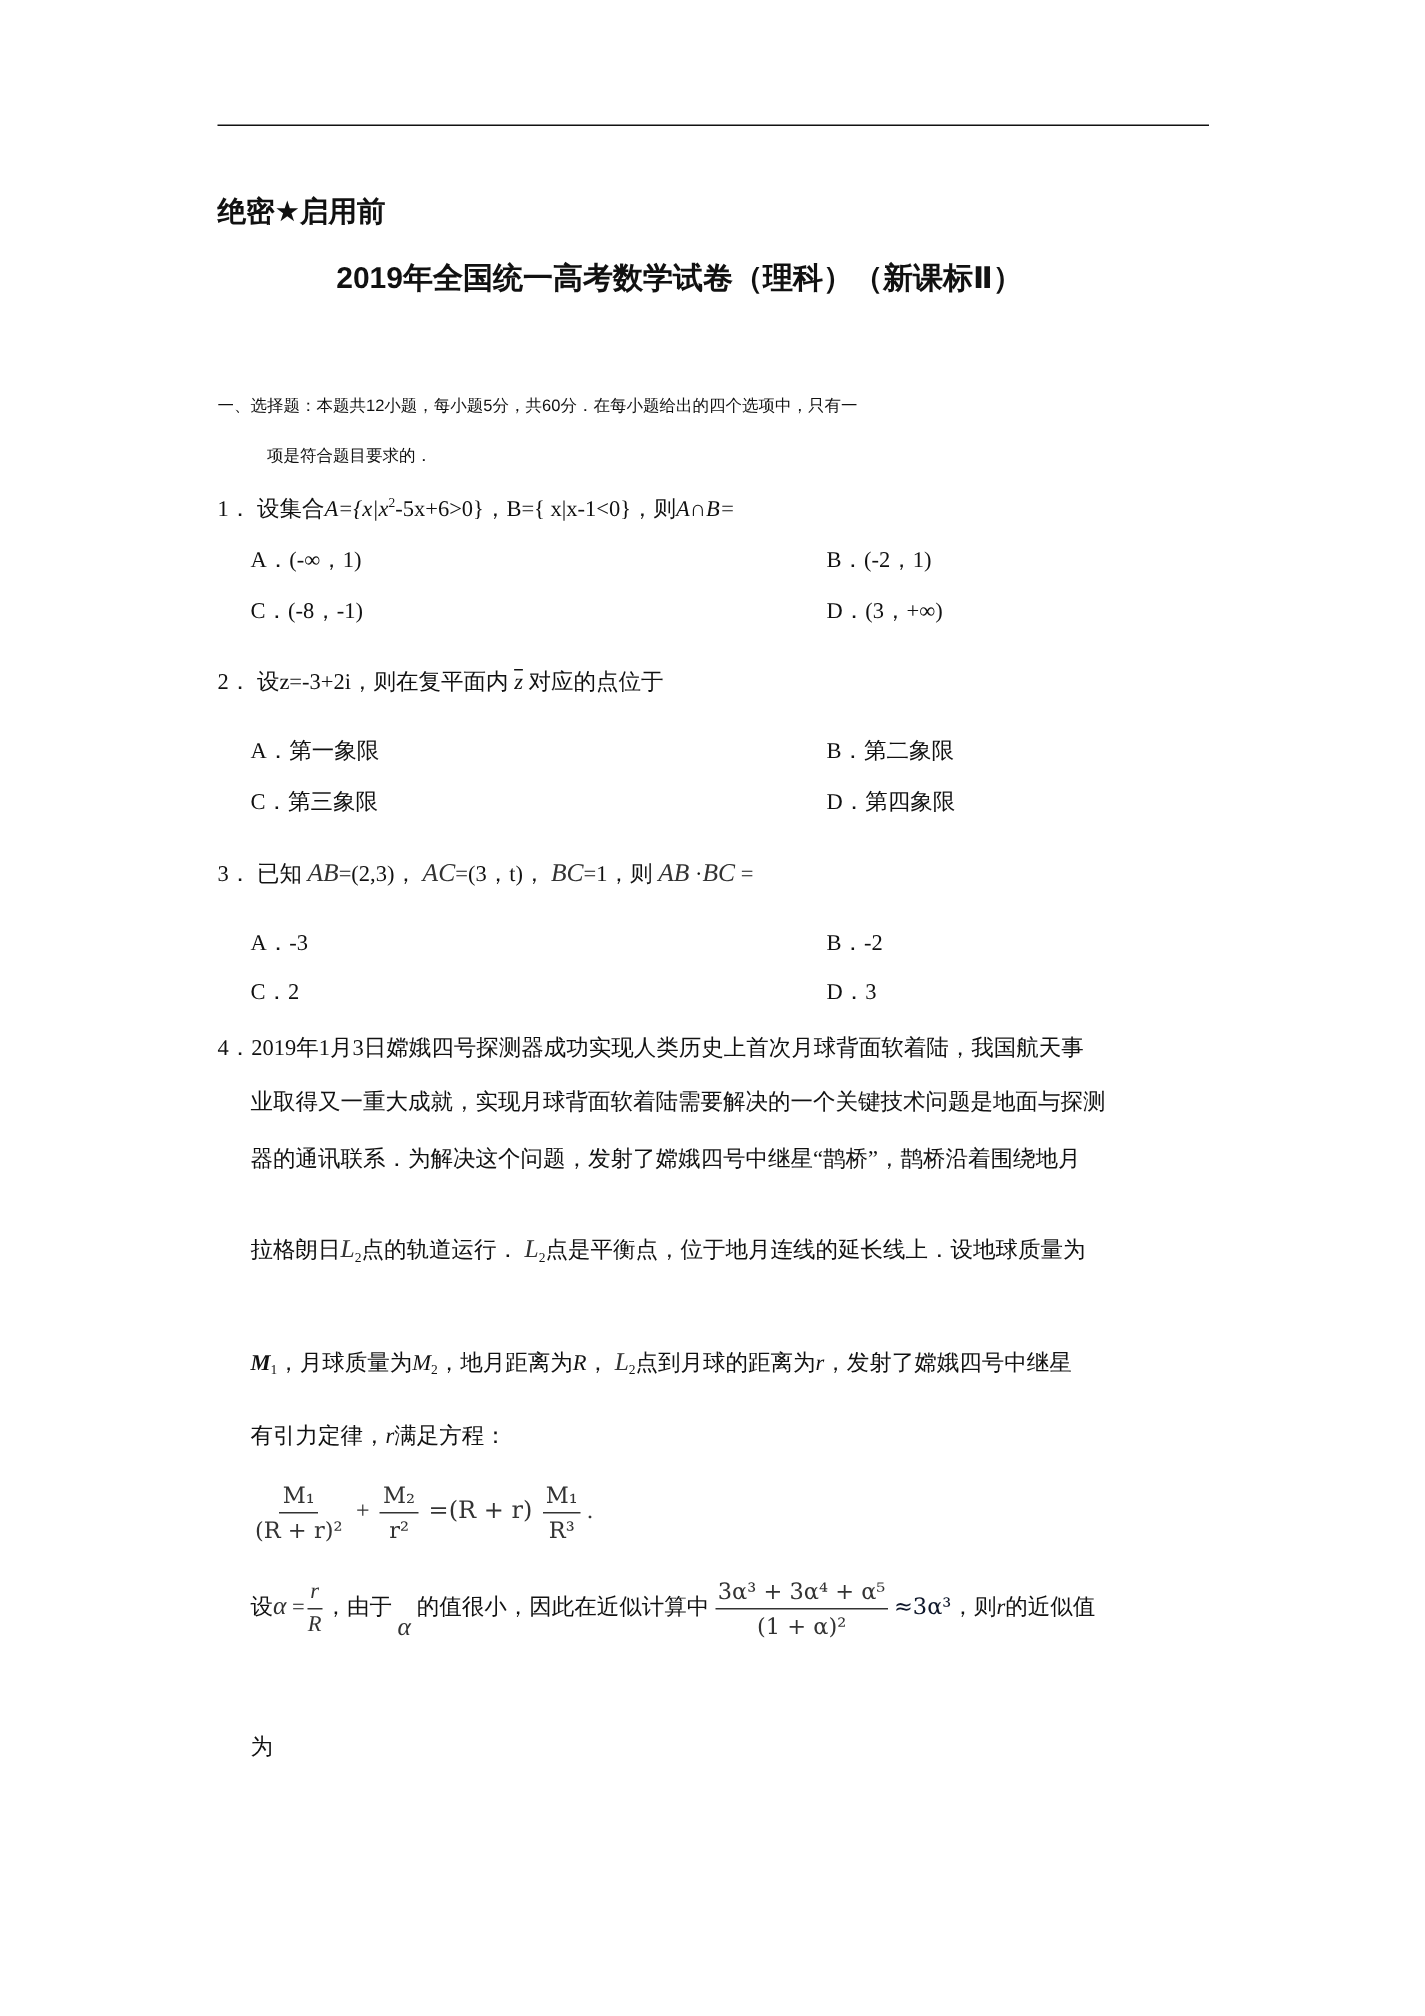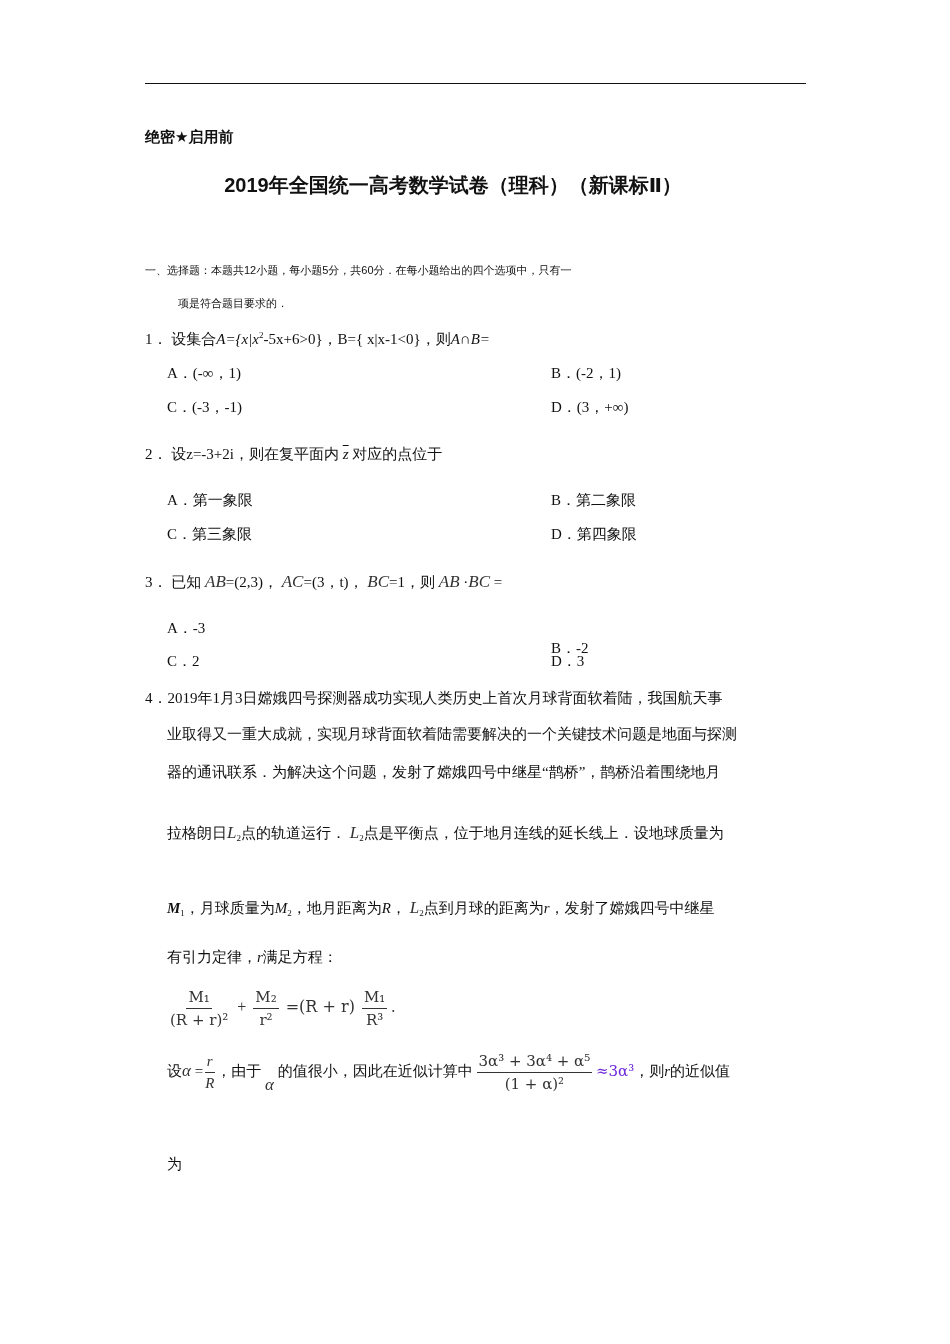--- a/index.html
+++ b/index.html
@@ -2,21 +2,21 @@
 <html><head>
   <meta charset="utf-8">
   <style>
     html, body { margin: 0; padding: 0; background: #ffffff; }
     body { width: 950px; height: 1344px; position: relative; overflow: hidden;
            font-family: "Liberation Serif", "DejaVu Serif", serif; color: #111; font-size: 15px; }
     .abs { position: absolute; white-space: nowrap; }
     .rule { position: absolute; left: 145px; top: 83px; width: 661px; height: 0; border-top: 1.5px solid #111; }
     .sans { font-family: "Liberation Sans", "DejaVu Sans", sans-serif; }
     .bold { font-weight: bold; }
-    .secret { left: 145px; top: 128px; font-size: 15px; }
+    .secret { left: 145px; top: 128px; font-size: 19px; }
     .title { left: 0; width: 906px; text-align: center; top: 172px; font-size: 20px; }
     .section { font-size: 11px; }
     i { font-style: italic; }
     sup { font-size: 9px; vertical-align: 6px; }
     sub { font-size: 9px; vertical-align: -3px; }
     .opt { font-size: 15px; }
     .overbar { text-decoration: overline; }
     .mathi { font-family: "Liberation Serif", "DejaVu Serif", serif; font-style: italic; color: #333; font-size: 17px; }
     .frac { display: inline-flex; flex-direction: column; align-items: center; vertical-align: middle; font-family: "DejaVu Serif", serif; font-size: 15px; color: #333; }
     .frac .num { padding: 0 2px 2px; border-bottom: 1px solid #333; }
@@ -34,21 +34,21 @@
 
 <div class="abs sans section" style="left:145px; top:263px;">一、选择题：本题共12小题，每小题5分，共60分．在每小题给出的四个选项中，只有一</div>
 <div class="abs sans section" style="left:178px; top:296px;">项是符合题目要求的．</div>
 
 <div class="abs" style="left:145px; top:330px;">
   <span>1．</span>
   <span>设集合</span><i>A={x|x</i><sup>2</sup><span>-5x+6&gt;0}，</span><span>B={ x|x-1&lt;0}，则</span><i>A∩B=</i>
 </div>
 <div class="abs opt" style="left:167px; top:364px;"><span>A．</span><span>(-∞，1)</span></div>
 <div class="abs opt" style="left:551px; top:364px;"><span>B．</span><span>(-2，1)</span></div>
-<div class="abs opt" style="left:167px; top:398px;"><span>C．</span><span>(-3，-1)</span></div>
+<div class="abs opt" style="left:167px; top:398px;"><span>C．</span><span>(-8，-1)</span></div>
 <div class="abs opt" style="left:551px; top:398px;"><span>D．</span><span>(3，+∞)</span></div>
 
 <div class="abs" style="left:145px; top:445px;">
   <span>2．</span>
   <span>设</span><span>z=-3+2i，则在复平面内</span>
   <i class="overbar">z</i>
   <span>对应的点位于</span>
 </div>
 <div class="abs opt" style="left:167px; top:491px;"><span>A．</span><span>第一象限</span></div>
 <div class="abs opt" style="left:551px; top:491px;"><span>B．</span><span>第二象限</span></div>
@@ -59,21 +59,21 @@
   <span>3．</span>
   <span>已知</span>
   <span class="mathi">AB</span><span>=(2,3)，</span>
   <span class="mathi">AC</span><span>=(3，t)，</span>
   <span class="mathi">BC</span><span>=1，则</span>
   <span class="mathi">AB</span>
   <span>·</span><span class="mathi">BC</span>
   <span>=</span>
 </div>
 <div class="abs opt" style="left:167px; top:619px;"><span>A．</span><span>-3</span></div>
-<div class="abs opt" style="left:551px; top:619px;margin-top:20px;"><span>B．</span><span>-2</span></div>
+<div class="abs opt" style="left:551px; top:619px;"><span>B．</span><span>-2</span></div>
 <div class="abs opt" style="left:167px; top:652px;"><span>C．</span><span>2</span></div>
 <div class="abs opt" style="left:551px; top:652px;"><span>D．</span><span>3</span></div>
 
 <div class="abs" style="left:145px; top:689px;">
   <span>4．</span><span>2019年1月3日嫦娥四号探测器成功实现人类历史上首次月球背面软着陆，我国航天事</span>
 </div>
 <div class="abs" style="left:167px; top:725px;">业取得又一重大成就，实现月球背面软着陆需要解决的一个关键技术问题是地面与探测</div>
 <div class="abs" style="left:167px; top:763px;">器的通讯联系．为解决这个问题，发射了嫦娥四号中继星“鹊桥”，鹊桥沿着围绕地月</div>
 
 <div class="abs" style="left:167px; top:823px;">
@@ -113,16 +113,16 @@
   <span>=</span><span class="frac">
       <span class="num mathi" style="font-size:15px;">r</span>
       <span class="den mathi" style="font-size:15px;">R</span>
     </span><span>，由于</span>
   <span class="mathi" style="position:relative; top:14px;">α</span>
   <span>的值很小，因此在近似计算中</span>
   <span class="frac">
       <span class="num">3α³ + 3α⁴ + α⁵</span>
       <span class="den">(1 + α)²</span>
     </span>
-  <span style="font-family:'DejaVu Serif',serif; color:#6d28d9;">≈3α³</span><span>，则</span><i>r</i><span>的近似值</span>
+  <span style="font-family:'DejaVu Serif',serif; color:#0f172a;">≈3α³</span><span>，则</span><i>r</i><span>的近似值</span>
 </div>
 
 <div class="abs" style="left:167px; top:1155px;">为</div>
 
 </body></html>

